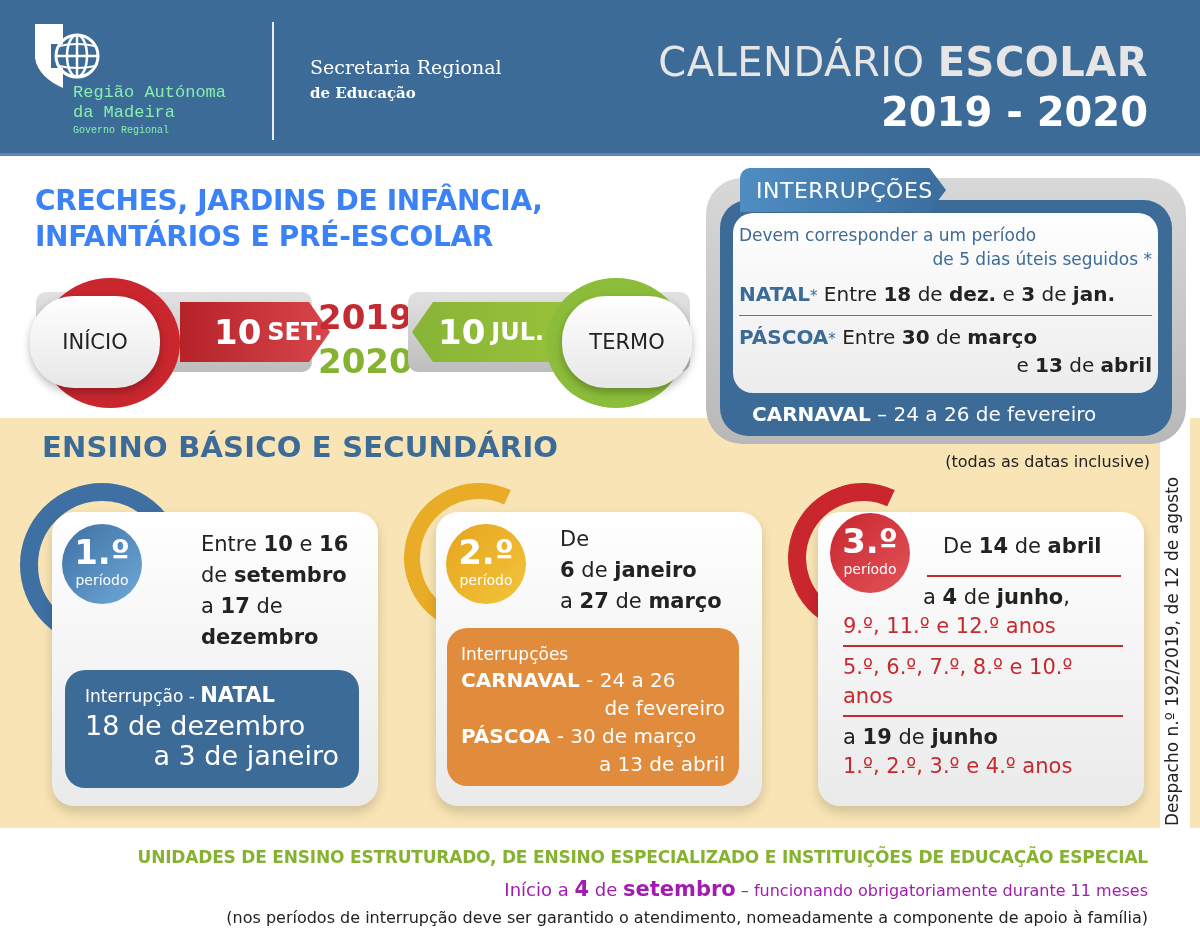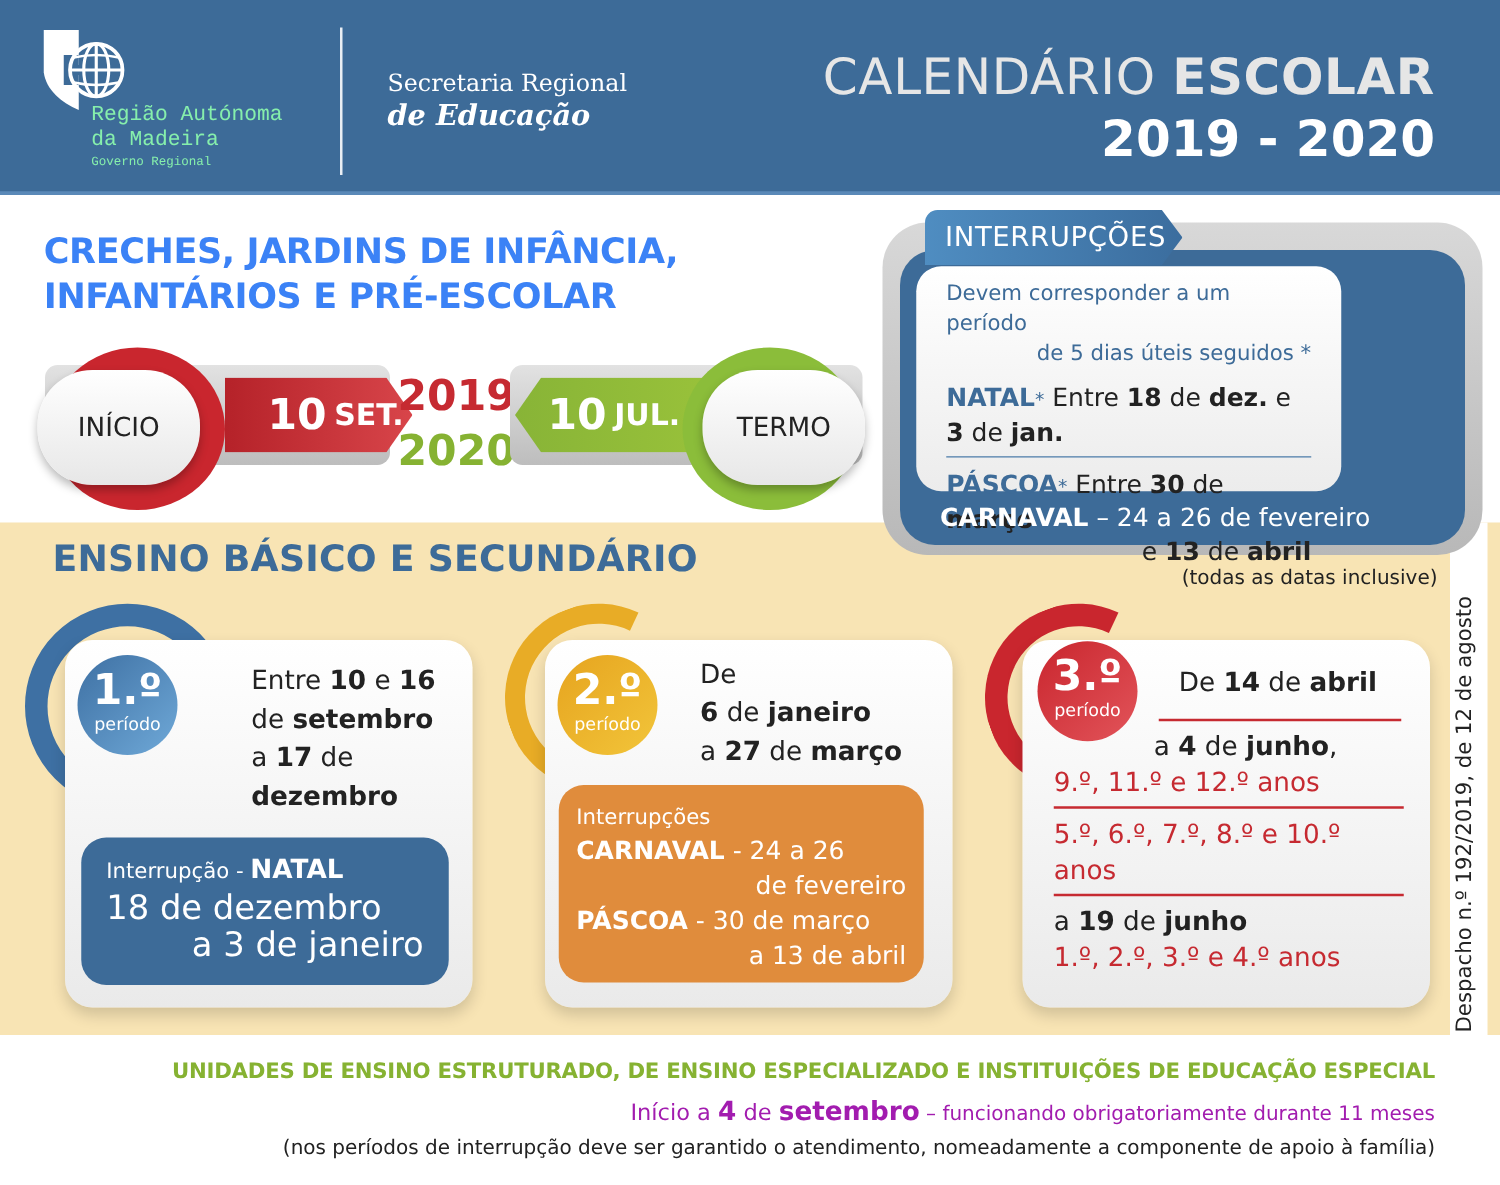--- a/index.html
+++ b/index.html
@@ -9,21 +9,21 @@
   
   .header { position: absolute; left: 0; top: 0; width: 1200px; height: 156px; background: #3d6b98; border-bottom: 3px solid #5a89b8; }
   .logo-mark { position: absolute; left: 33px; top: 22px; width: 68px; height: 70px; }
   .logo-text { position: absolute; left: 73px; top: 83px; color: #86efac; font-family: Liberation Mono, monospace; }
   .logo-text .l1 { font-size: 17px; line-height: 20px; }
   .logo-text .l2 { font-size: 17px; line-height: 20px; }
   .logo-text .l3 { font-size: 10px; line-height: 14px; margin-top: 1px; }
   .header-divider { position: absolute; left: 272px; top: 22px; width: 2px; height: 118px; background: #e9eef4; }
   .dept { position: absolute; left: 310px; top: 54px; color: #fff; font-family: "DejaVu Serif", serif; }
   .dept .d1 { font-size: 19px; line-height: 26px; }
-  .dept .d2 { font-size: 23px; line-height: 26px; font-weight: bold; font-style: italic; }
+  .dept .d2 { font-size: 15px; line-height: 26px; font-weight: bold; }
   .title-block { position: absolute; right: 52px; top: 38px; text-align: right; color: #fff; }
   .title-block .t1 { font-size: 40px; line-height: 48px; color: #e6e6e6; font-weight: normal; letter-spacing: 0.5px; margin-left: 16px; }
   .title-block .t1 b { font-weight: bold; }
   .title-block .t2 { font-size: 40px; line-height: 52px; font-weight: bold; }
 
   
   .pre-title { position: absolute; left: 35px; top: 183px; color: #3b82f6; font-weight: bold; font-size: 28px; line-height: 36px; letter-spacing: -0.3px; }
   .pill { position: absolute; height: 84px; }
   .pill-start { left: 30px; top: 278px; width: 290px; }
   .pill-end { left: 406px; top: 278px; width: 286px; }
@@ -40,21 +40,21 @@
   .pill-start .cap { left: 0; }
   .pill-end .cap { left: 156px; }
   .years { position: absolute; left: 318px; top: 295px; font-weight: bold; font-size: 34px; line-height: 44px; text-align: center; }
   .years .y1 { color: #c62a31; }
   .years .y2 { color: #86b232; }
 
   
   .int-wrap { position: absolute; left: 706px; top: 178px; width: 480px; height: 266px; background: linear-gradient(#d8d8d8, #b8b8b8); border-radius: 36px; }
   .int-frame { position: absolute; left: 14px; top: 22px; width: 452px; height: 236px; background: #3d6b98; border-radius: 28px; }
   .int-tab { position: absolute; left: 37px; top: 168px; width: 206px; height: 44px; background: linear-gradient(90deg, #4f8dc1, #3b6d9e); clip-path: polygon(0 0, 92% 0, 100% 50%, 92% 100%, 0 100%); border-radius: 10px 0 0 0; color: #fff; font-size: 22px; line-height: 46px; padding-left: 16px; letter-spacing: 0.5px; }
-  .int-inner { position: absolute; left: 733px; top: 213px; width: 340px; height: 180px; background: linear-gradient(#ffffff, #ececec); border-radius: 20px; padding: 10px 24px; }
+  .int-inner { position: absolute; left: 733px; top: 213px; width: 425px; height: 180px; background: linear-gradient(#ffffff, #ececec); border-radius: 20px; padding: 10px 6px; }
   .int-note { color: #3d6b98; font-size: 17px; line-height: 24px; }
   .int-note .r { text-align: right; }
   .int-row { font-size: 20px; line-height: 26px; color: #222; }
   .int-row .lab { color: #3d6b98; font-weight: bold; }
   .int-row .st { color: #3d6b98; font-weight: normal; font-size: 15px; }
   .int-row b { font-weight: bold; }
   .int-sep { height: 1px; background: #4c7ca9; margin: 6px 0 8px; }
   .int-carnaval { position: absolute; left: 752px; top: 400px; color: #fff; font-size: 20px; line-height: 28px; }
   .int-carnaval b { font-weight: bold; }
 

